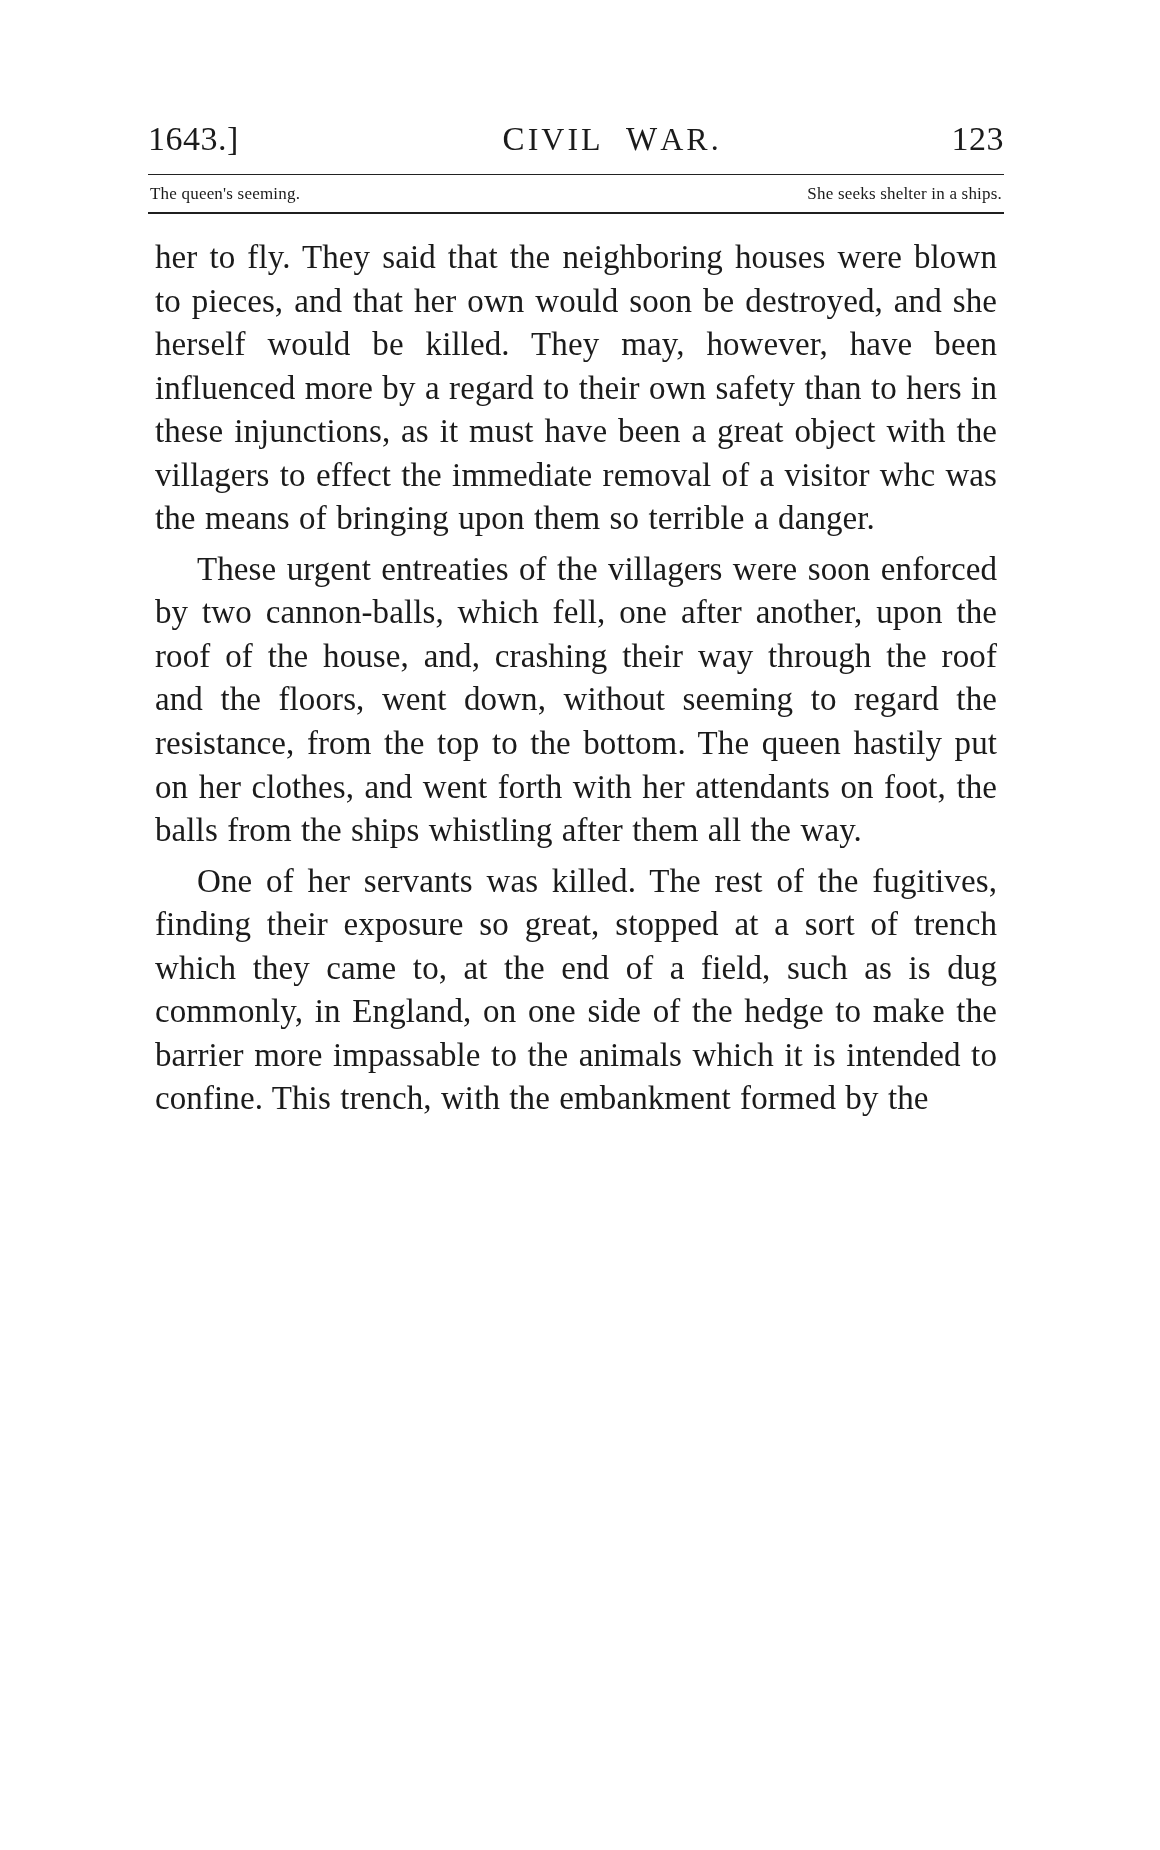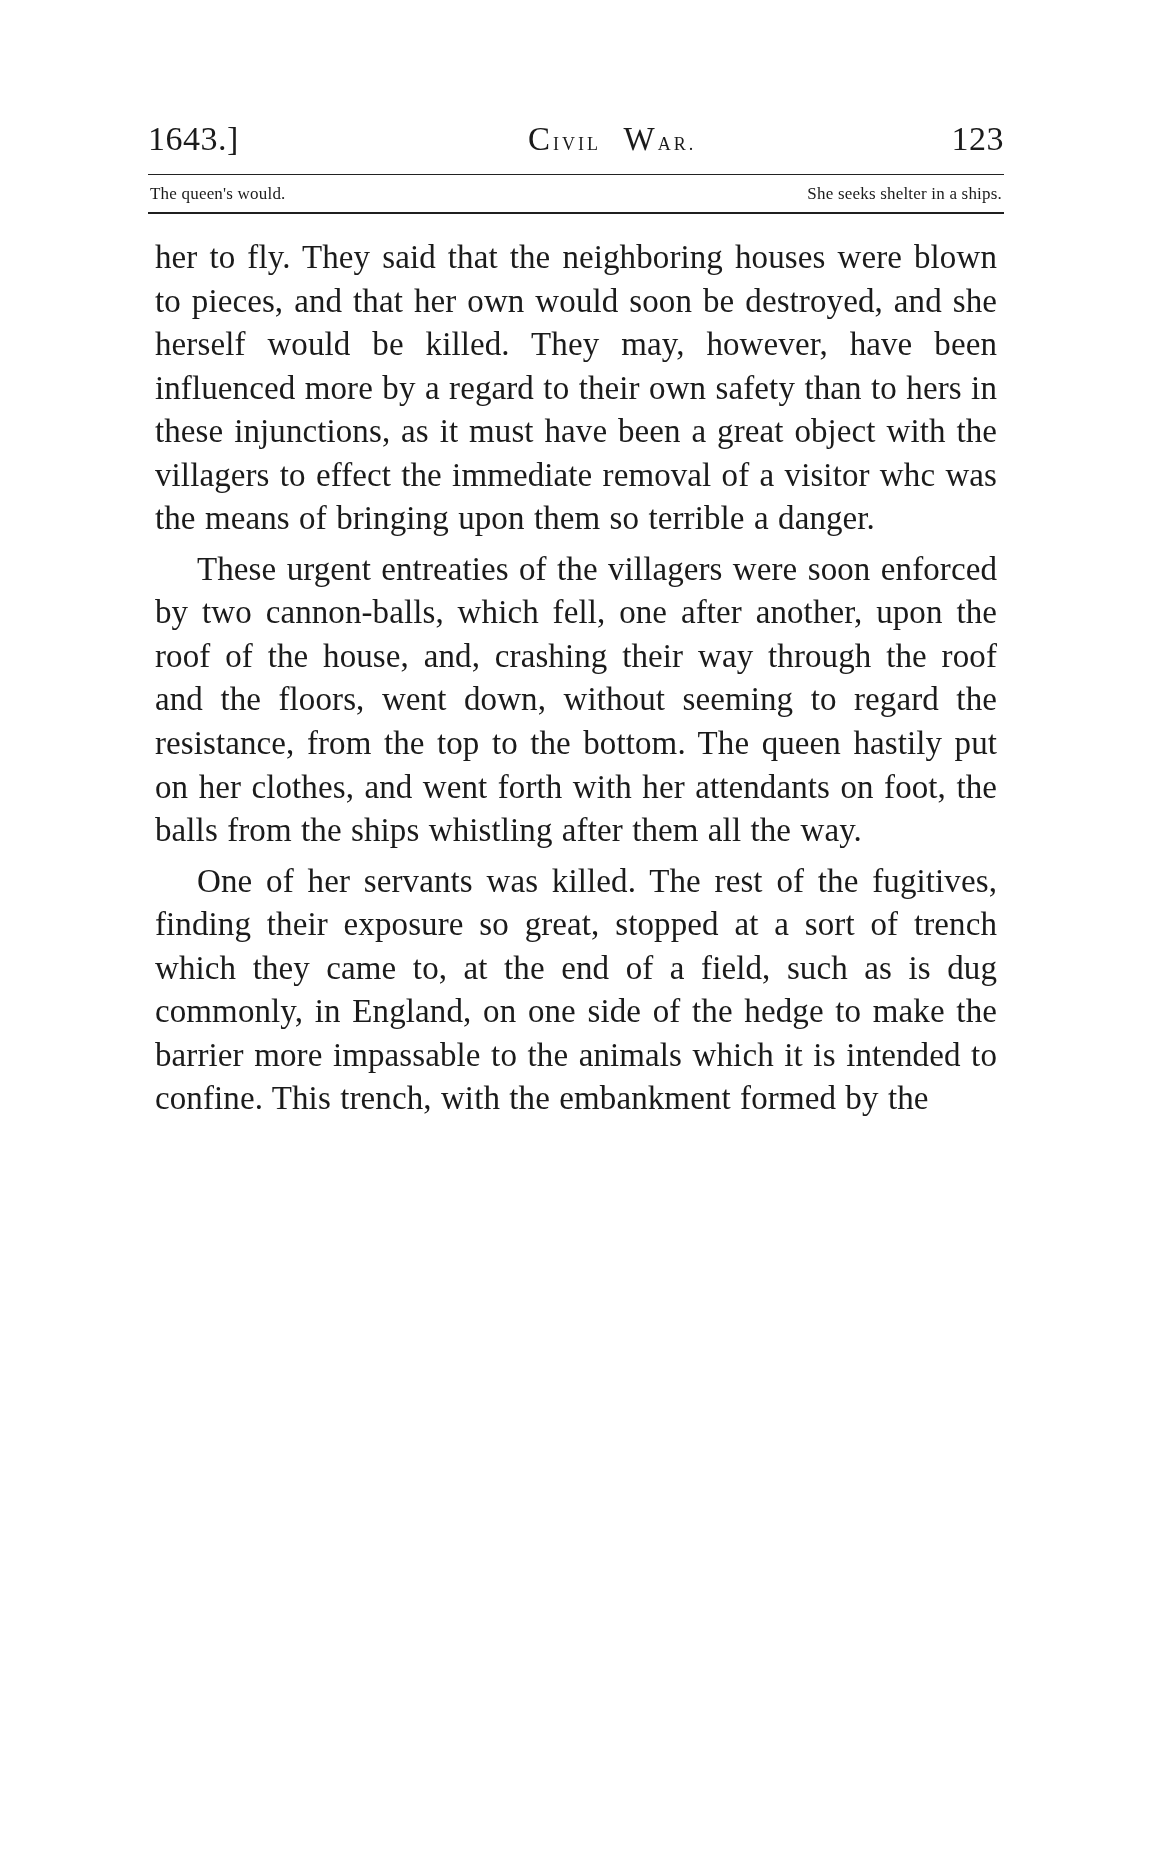--- a/index.html
+++ b/index.html
@@ -43,21 +43,21 @@
     letter-spacing: 3px;
     text-transform: uppercase;
     font-variant: small-caps;
     white-space: nowrap;
     padding-left: 34px;
   }
   .head-title .cap {
     font-size: 33px;
   }
   .head-title .sm {
-    font-size: 18px;
+    font-size: 32px;
   }
   .folio-right {
     font-size: 34px;
     letter-spacing: 0.5px;
   }
   .rule {
     border: none;
     border-top: 1.6px solid #222;
     margin: 16px 0 0 0;
     width: 100%;
@@ -104,21 +104,21 @@
       <span class="folio-left">1643.]</span>
       <span class="head-title">
         <span class="cap">C</span><span class="sm">IVIL</span>&nbsp;&nbsp;<span class="cap">W</span><span class="sm">AR.</span>
       </span>
       <span class="folio-right">123</span>
     </div>
 
     <hr class="rule">
 
     <div class="side-notes">
-      <span class="side-note-left">The queen's would.</span>
+      <span class="side-note-left">The queen's seeming.</span>
       <span class="side-note-right">She seeks shelter in a ships.</span>
     </div>
 
     <hr class="rule2">
 
     <div class="body-text">
       <p>her to fly. They said that the neighboring houses were blown to pieces, and that her own would soon be destroyed, and she herself would be killed. They may, however, have been influenced more by a regard to their own safety than to hers in these injunctions, as it must have been a great object with the villagers to effect the immediate removal of a visitor whc was the means of bringing upon them so terrible a danger.</p>
       <p class="indent">These urgent entreaties of the villagers were soon enforced by two cannon-balls, which fell, one after another, upon the roof of the house, and, crashing their way through the roof and the floors, went down, without seeming to regard the resistance, from the top to the bottom. The queen hastily put on her clothes, and went forth with her attendants on foot, the balls from the ships whistling after them all the way.</p>
       <p class="indent">One of her servants was killed. The rest of the fugitives, finding their exposure so great, stopped at a sort of trench which they came to, at the end of a field, such as is dug commonly, in England, on one side of the hedge to make the barrier more impassable to the animals which it is intended to confine. This trench, with the embankment formed by the</p>
     </div>

